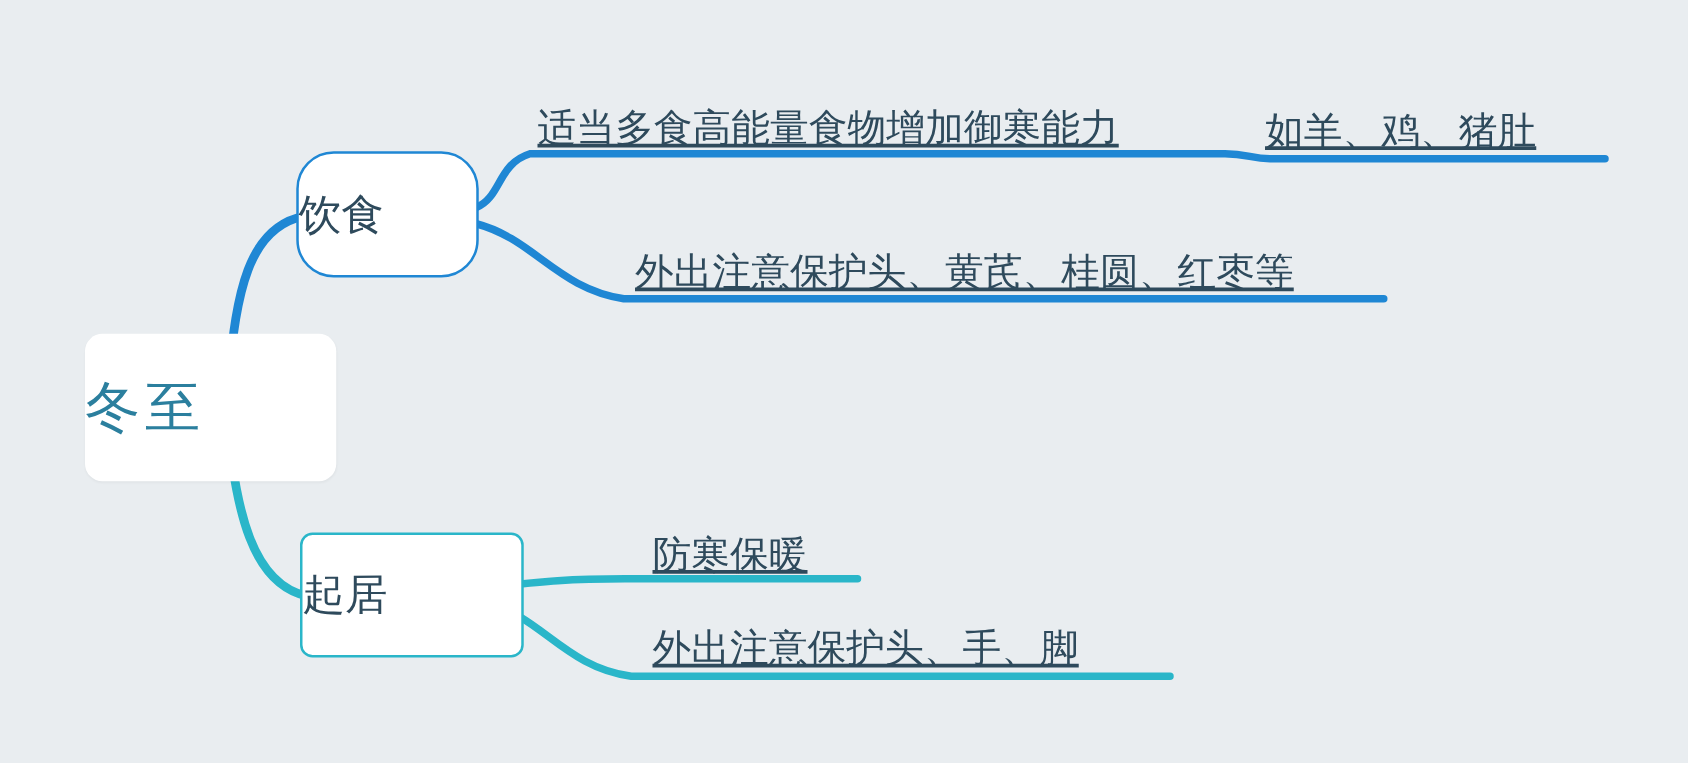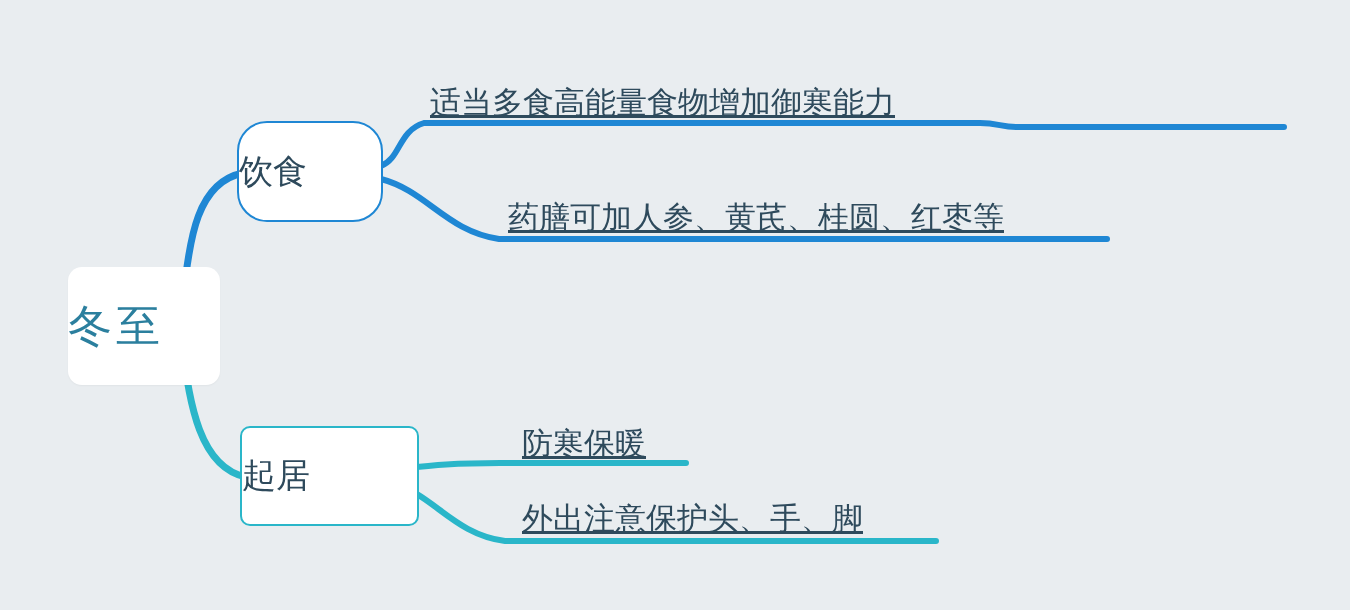--- a/index.html
+++ b/index.html
@@ -24,21 +24,21 @@
   .links{
     position:absolute;left:0;top:0;width:1350px;height:610px;
   }
   .node{
     position:absolute;
     background:var(--node-bg);
     display:flex;align-items:center;
     color:var(--text);
   }
   .node-root{
-    left:68px;top:267px;width:152px;height:118px;
+    left:68px;top:267px;width:201px;height:118px;
     border-radius:14px;
     font-size:44px;
     color:var(--root-text);
     letter-spacing:4px;
     box-shadow:0 1px 2px rgba(0,0,0,0.04);
   }
   .node-diet{
     left:237px;top:121px;width:146px;height:101px;
     border:2px solid var(--blue);
     border-radius:30px;
@@ -84,20 +84,21 @@
   <div class="node node-diet">
     <span>饮食</span>
   </div>
 
   <div class="node node-living">
     <span>起居</span>
   </div>
 
   <div class="leaf leaf-energy">适当多食高能量食物增加御寒能力</div>
 
+  <div class="leaf leaf-meats">如羊、鸡、猪肚</div>
 
-  <div class="leaf leaf-medicinal">药膳可加人参、黄芪、桂圆、红枣等</div>
+  <div class="leaf leaf-medicinal">外出注意保护头、黄芪、桂圆、红枣等</div>
 
   <div class="leaf leaf-warm">防寒保暖</div>
 
   <div class="leaf leaf-protect">外出注意保护头、手、脚</div>
 
 </div>
 
 </body></html>

